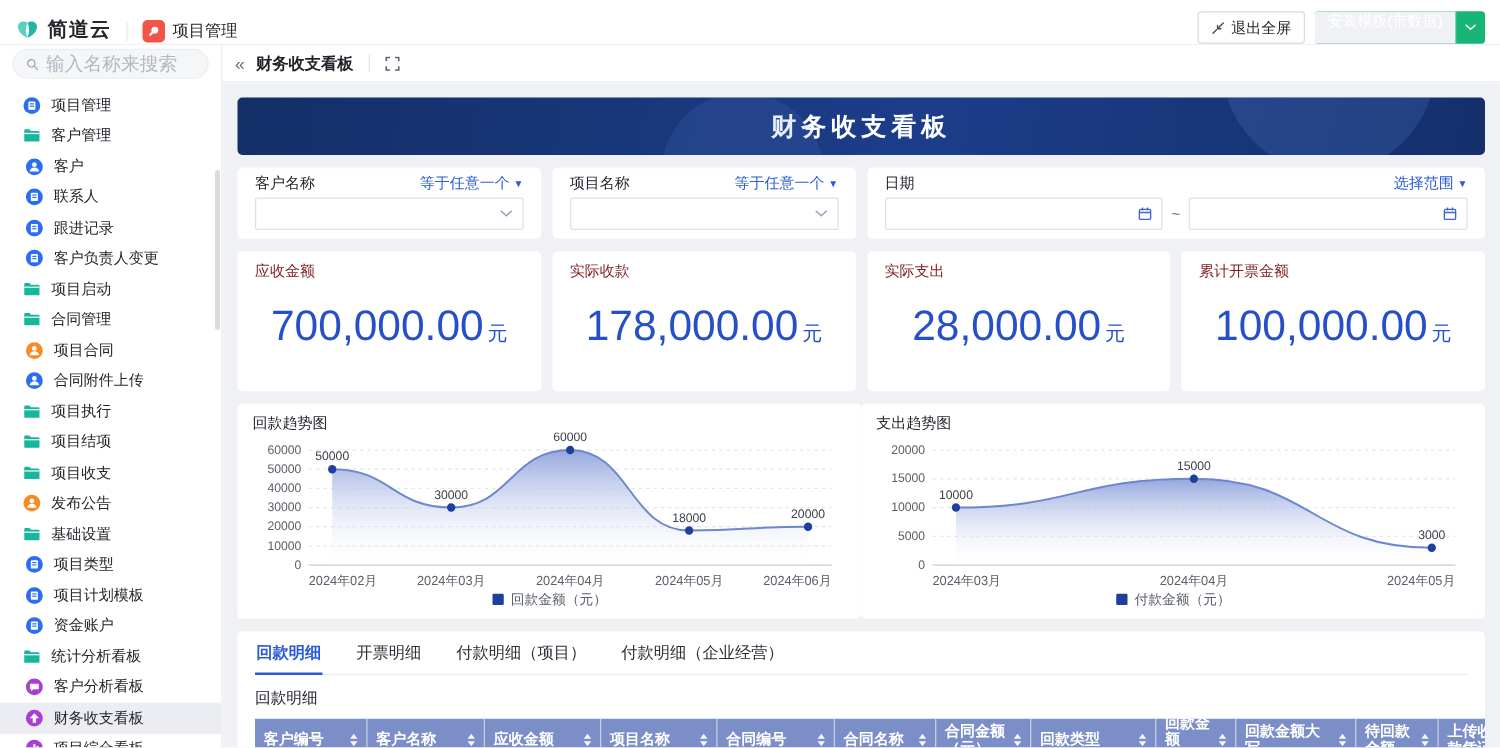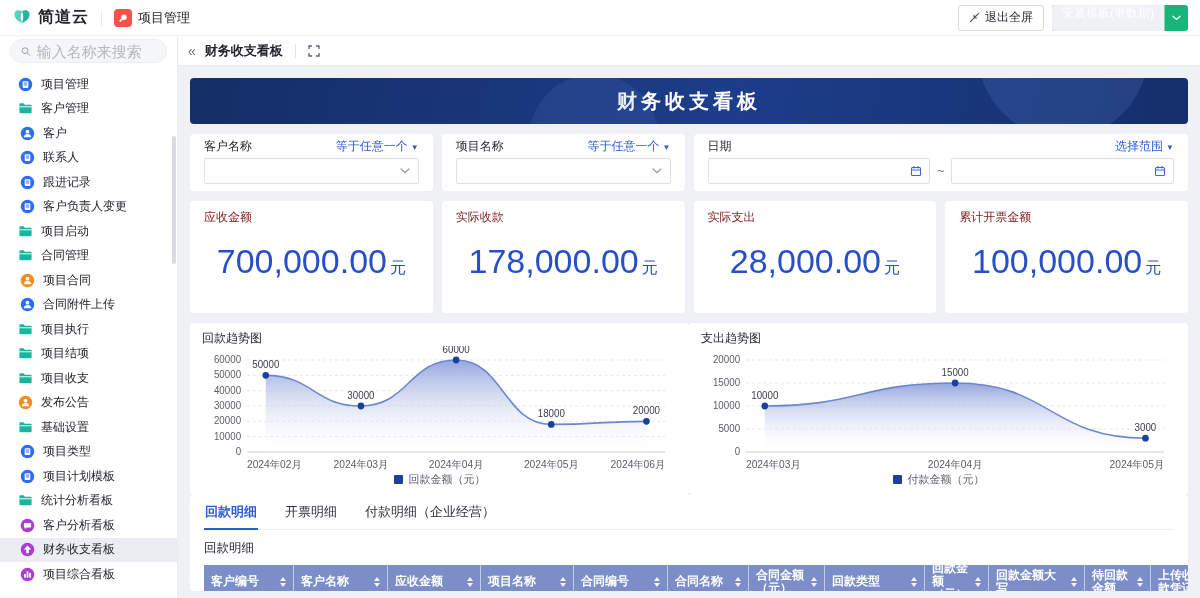--- a/index.html
+++ b/index.html
@@ -1,19 +1,19 @@
 <!DOCTYPE html>
 <html style="--accent: #2B5BD7; --value-blue: #2750C8; --banner-navy: #16336E; --green: #17B577; --thead: #7B8EC7; --red-app: #F2544A; --logo-teal-light: #5BCFC0; --logo-teal-dark: #22B5A2; --icon-blue: #2C6EF2; --icon-teal: #17B79E; --icon-orange: #F68B1F; --icon-purple: #A93DD6; --chart-line: #6C86CF; --dot: #1D3F9E; --chart-fill: #8FA2DC;"><head>
 <meta charset="utf-8">
 <style>
   *{box-sizing:border-box;margin:0;padding:0}
   html,body{width:1200px;height:598px;overflow:hidden;background:#fff;
     font-family:"Liberation Sans","DejaVu Sans",sans-serif;color:#1f2329}
   
-  .topbar{height:36px;display:flex;align-items:center;justify-content:space-between;
+  .topbar{height:36px;display:flex;align-items:flex-end;justify-content:space-between;
     padding:0 12px;border-bottom:1px solid #f0f1f3;background:#fff}
   .brand{display:flex;align-items:center}
   .logo{display:flex;align-items:center;gap:6px}
   .logo-text{font-size:16px;font-weight:bold;letter-spacing:1px;color:#23262b}
   .brand-divider{width:1px;height:16px;background:#e5e7ea;margin:0 12px}
   .app-chip{display:flex;align-items:center;gap:6px;font-size:13px;color:#23262b}
   .app-icon{width:18px;height:18px;border-radius:4px;background:var(--red-app);
     display:flex;align-items:center;justify-content:center;flex:none}
   .topbar-right{display:flex;align-items:center;gap:8px}
   .btn-exit{height:26px;border:1px solid #d8dbe0;border-radius:3px;background:#fff;
@@ -70,21 +70,21 @@
   .dinput{flex:1;height:26px;border:1px solid #dde0e6;border-radius:2px;background:#fff;
     display:flex;align-items:center;justify-content:flex-end;padding:0 7px;cursor:pointer}
   .tilde{color:#6a7078;font-size:12px}
   
   .scard{background:#fff;border-radius:4px;height:112px;padding:8px 14px;position:relative}
   .slabel{font-size:12px;color:#7f1d1d}
   .sval{position:absolute;left:0;right:0;top:50%;transform:translateY(-38%);text-align:center;
     color:var(--value-blue);font-size:34px;white-space:nowrap}
   .sunit{font-size:16px;margin-left:3px}
   
-  .grid2{display:grid;grid-template-columns:1fr 1fr;gap:0;}
+  .grid2{display:grid;grid-template-columns:1fr 1fr;gap:0;margin-bottom:10px}
   .ccard{background:#fff;border-radius:4px;height:172px;padding:8px 12px 4px}
   .ctitle{font-size:12px;color:#23262c;line-height:15px}
   .csvg{width:100%;height:126px;display:block}
   .clegend{display:flex;justify-content:center;align-items:center;gap:6px;font-size:11px;color:#595f68}
   .lsq{width:9px;height:9px;background:var(--dot);border-radius:1px;flex:none}
   
   .bcard{background:#fff;border-radius:4px;padding:0 14px;height:96px;overflow:hidden}
   .dtabs{display:flex;gap:26px;border-bottom:1px solid #eceef1;height:35px}
   .dtab{font-size:13px;color:#2b2f36;display:flex;align-items:center;cursor:pointer;
     border-bottom:2px solid transparent;margin-bottom:-1px;padding:0 1px;white-space:nowrap}
@@ -282,20 +282,26 @@
           <svg class="sbicon" style="color:#2C6EF2">
             <use href="#s-doc"></use>
           </svg>
           <span>项目类型</span>
         </div>
         <div class="menu-item lvl1">
           <svg class="sbicon" style="color:#2C6EF2">
             <use href="#s-doc"></use>
           </svg>
           <span>项目计划模板</span>
+        </div>
+        <div class="menu-item lvl1">
+          <svg class="sbicon" style="color:#2C6EF2">
+            <use href="#s-doc"></use>
+          </svg>
+          <span>资金账户</span>
         </div>
         <div class="menu-item lvl0">
           <svg class="sbicon" style="color:#17B79E">
             <use href="#s-folder"></use>
           </svg>
           <span>统计分析看板</span>
         </div>
         <div class="menu-item lvl1">
           <svg class="sbicon" style="color:#A93DD6">
             <use href="#s-chat"></use>
@@ -494,20 +500,21 @@
     <span class="lsq"></span>
     <span>付款金额（元）</span>
   </div>
           </div>
         </div>
 
       <div class="bcard">
         <div class="dtabs" id="detail-tabs">
             <div class="dtab active">回款明细</div>
             <div class="dtab">开票明细</div>
+            <div class="dtab">付款明细（项目）</div>
             <div class="dtab">付款明细（企业经营）</div>
           </div>
         <div class="ttitle">回款明细</div>
         <div class="thead" id="table-head">
             <div class="th" style="width: 90px;">
               <span>客户编号</span>
               <span class="sorticon">
                 <i class="up"></i>
                 <i class="dn"></i>
               </span>

